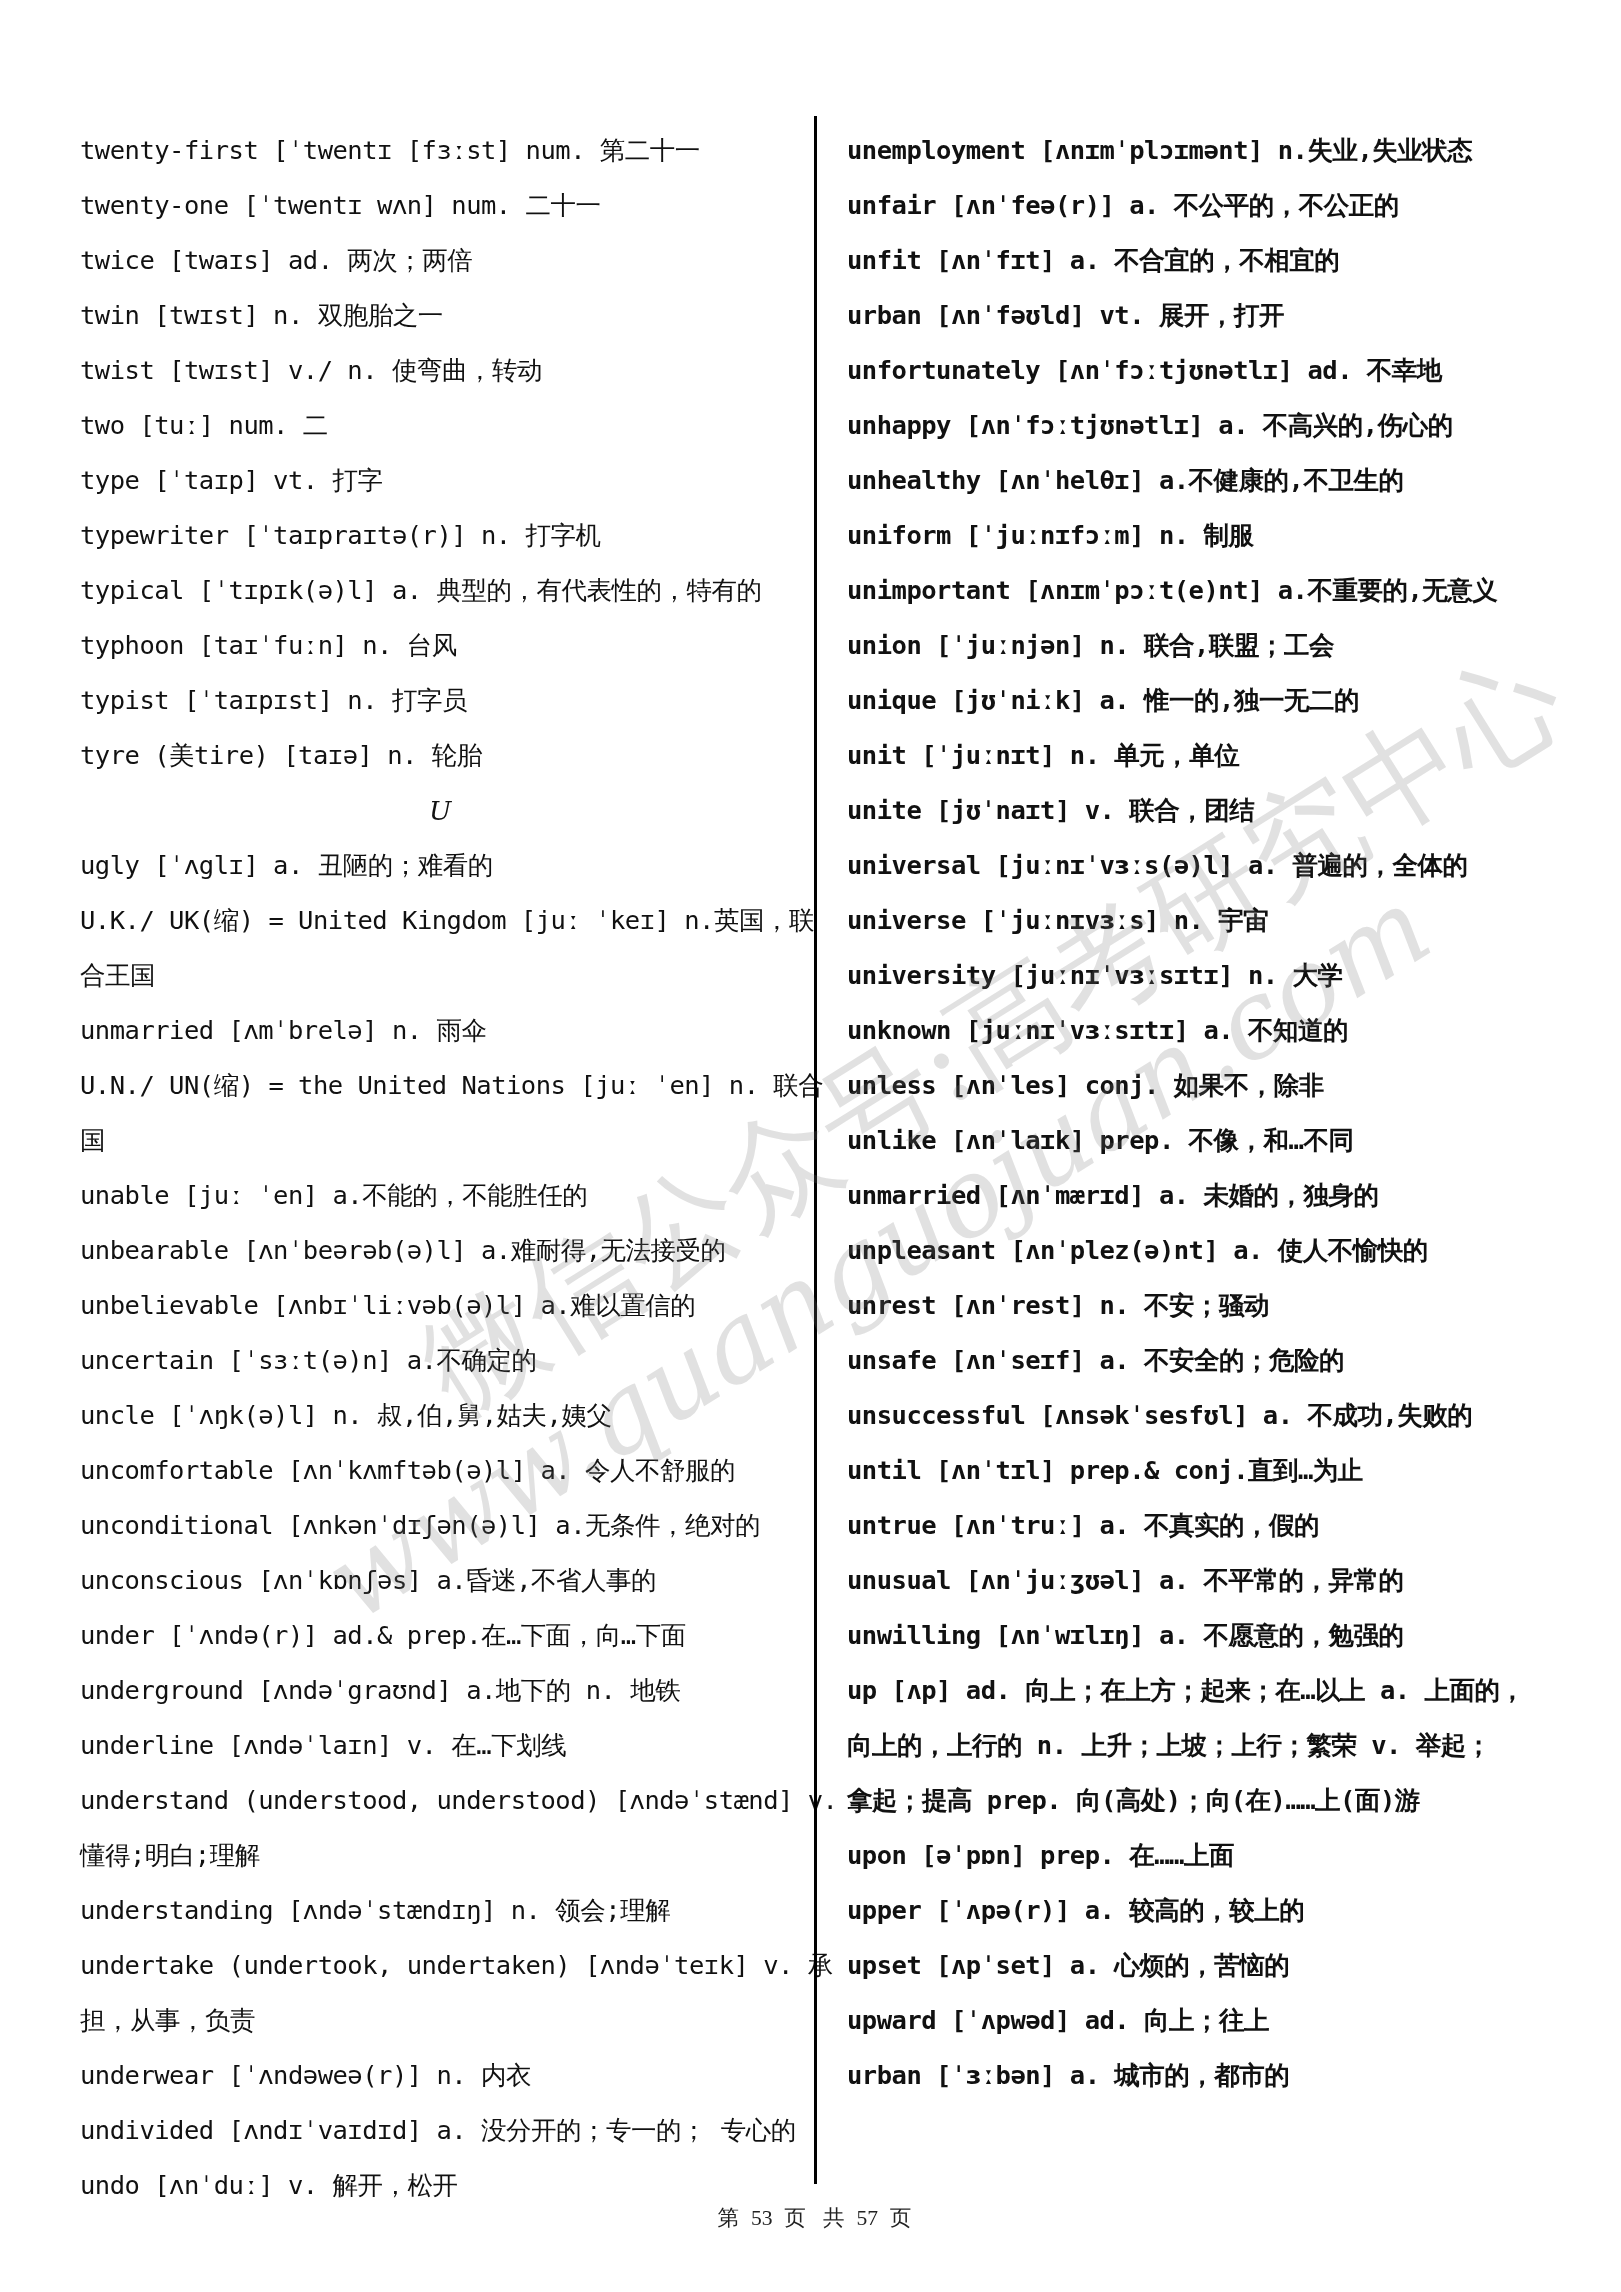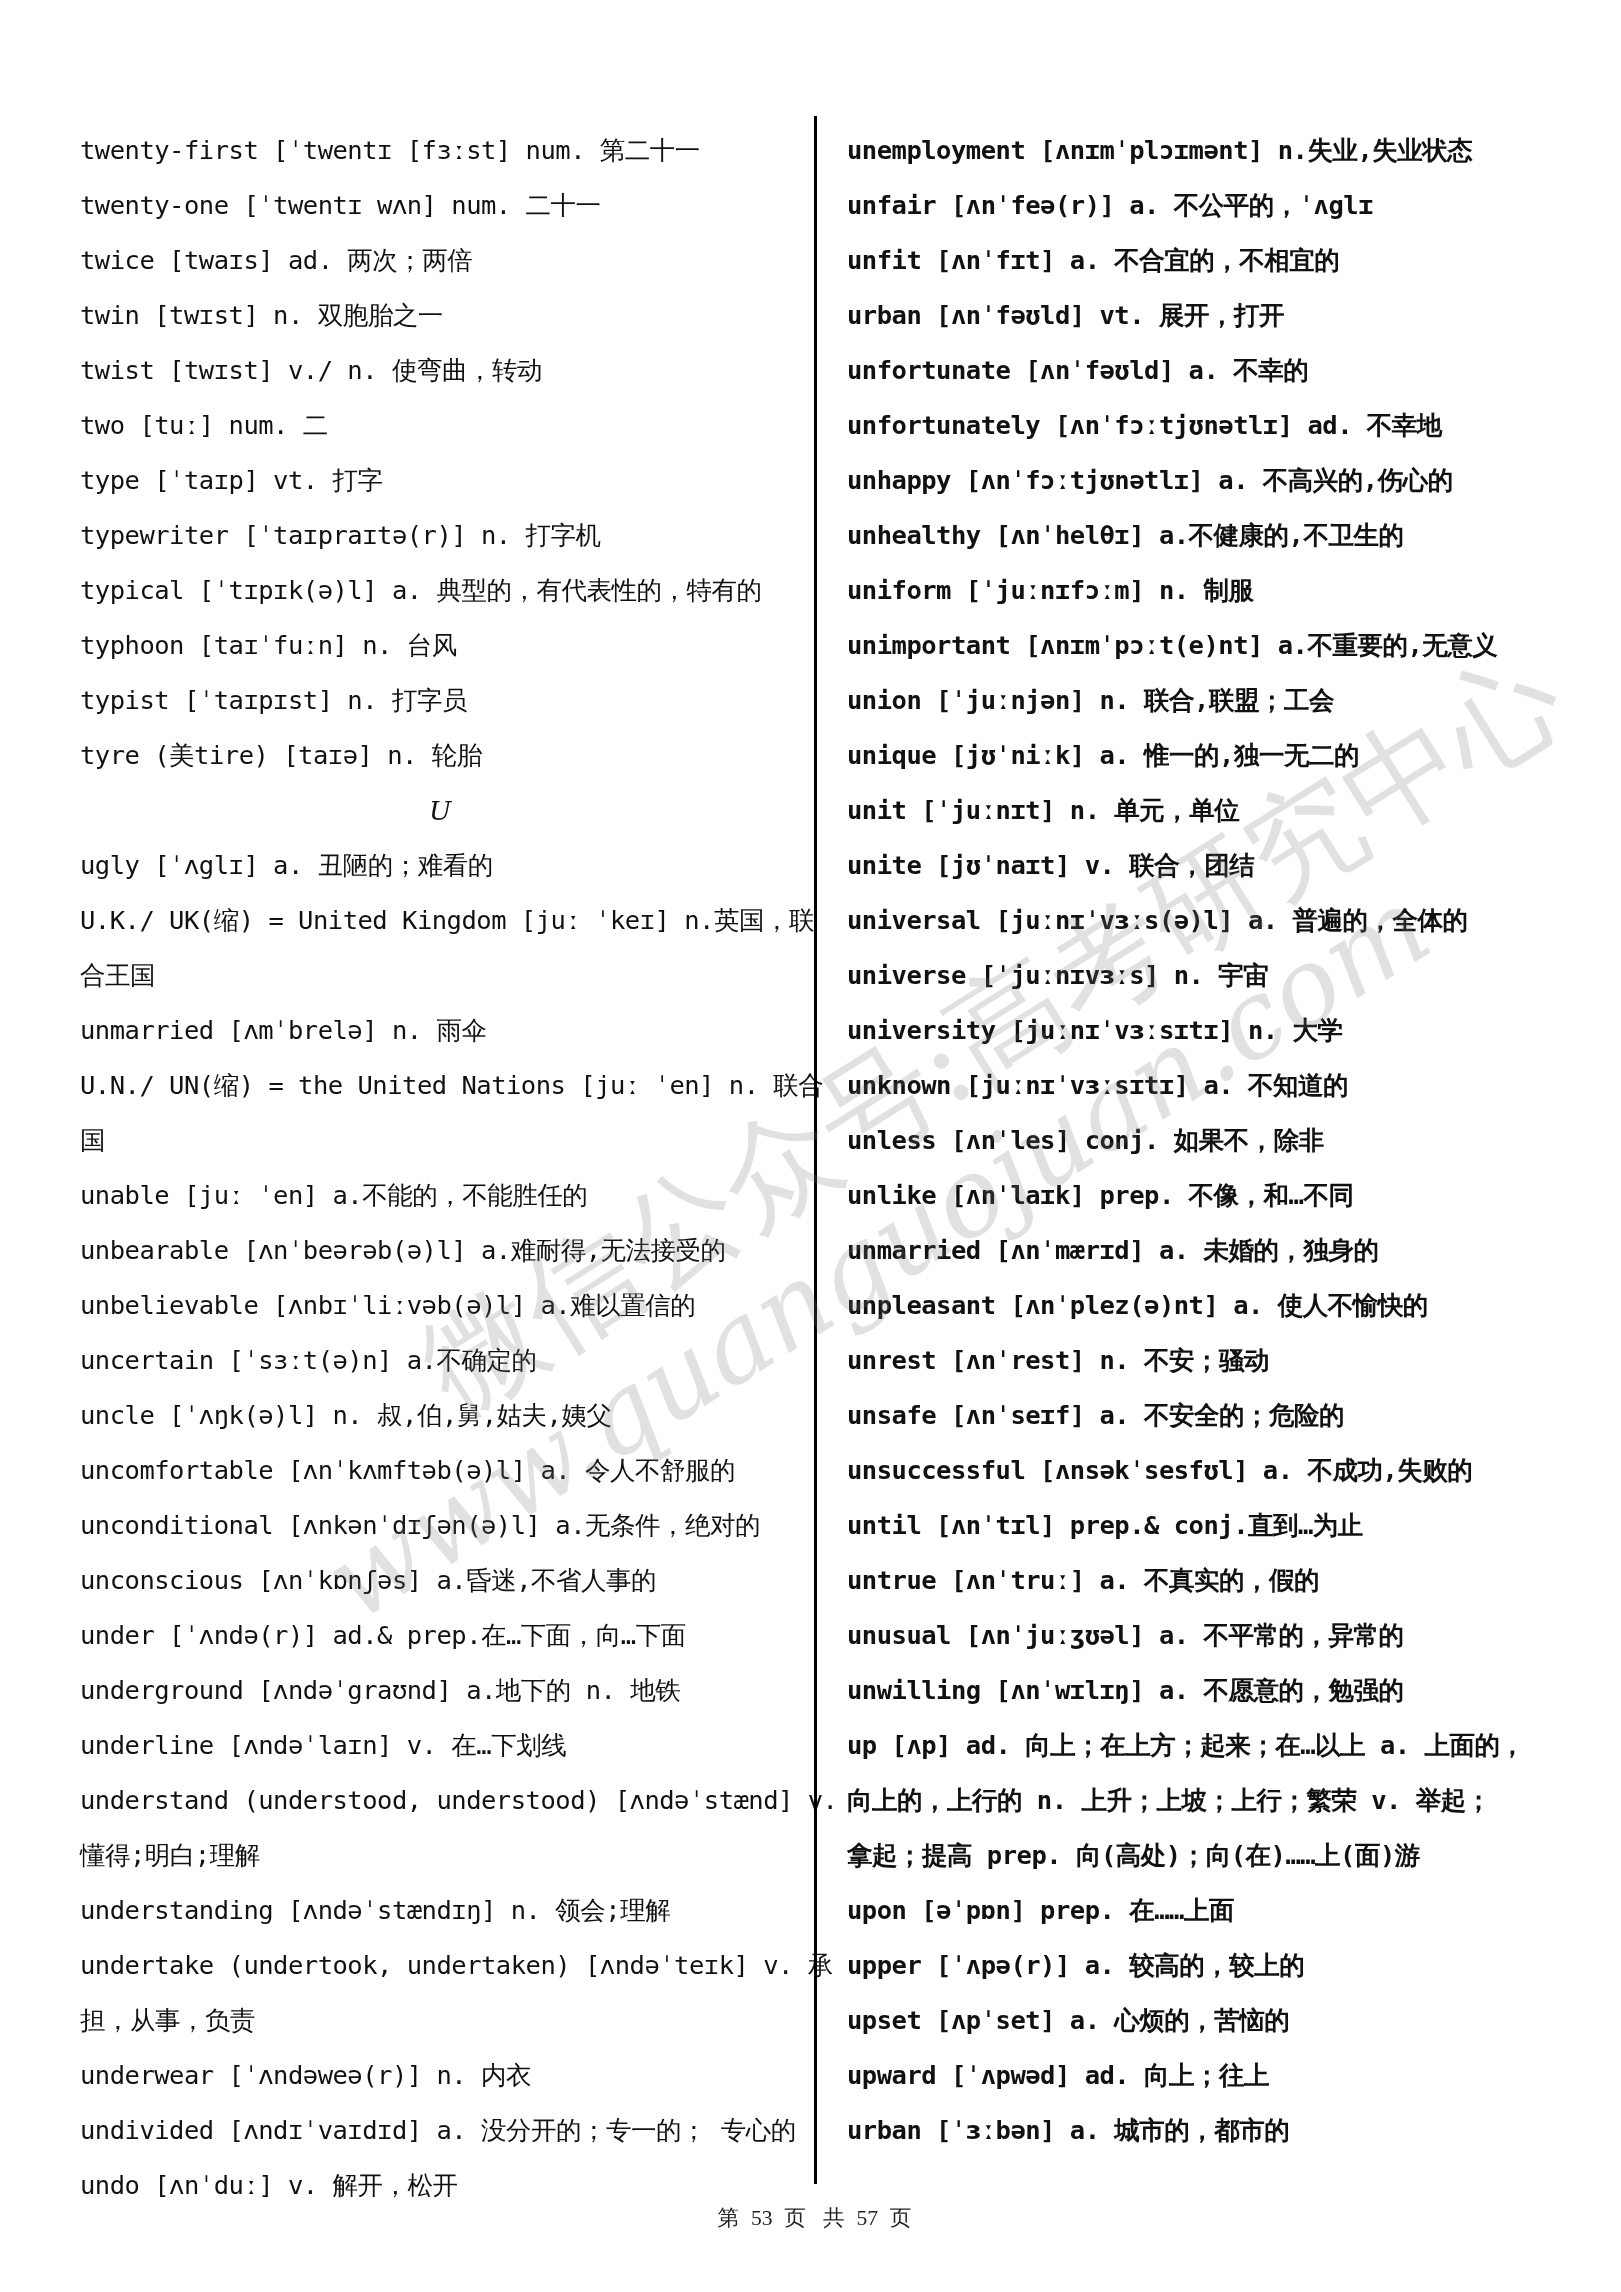--- a/index.html
+++ b/index.html
@@ -66,24 +66,23 @@
       <div class="line">担，从事，负责</div>
       <div class="line">underwear [ˈʌndəweə(r)] n. 内衣</div>
       <div class="line">undivided [ʌndɪˈvaɪdɪd] a. 没分开的；专一的； 专心的</div>
       <div class="line">undo [ʌnˈduː] v. 解开，松开</div>
     </div>
 
   <div class="divider"></div>
 
   <div class="col col-right" id="right-col">
       <div class="line">unemployment [ʌnɪmˈplɔɪmənt] n.失业,失业状态</div>
-      <div class="line">unfair [ʌnˈfeə(r)] a. 不公平的，ˈʌglɪ</div>
+      <div class="line">unfair [ʌnˈfeə(r)] a. 不公平的，不公正的</div>
       <div class="line">unfit [ʌnˈfɪt] a. 不合宜的，不相宜的</div>
       <div class="line">urban [ʌnˈfəʊld] vt. 展开，打开</div>
-      <div class="line">unfortunate [ʌnˈfəʊld] a. 不幸的</div>
       <div class="line">unfortunately [ʌnˈfɔːtjʊnətlɪ] ad. 不幸地</div>
       <div class="line">unhappy [ʌnˈfɔːtjʊnətlɪ] a. 不高兴的,伤心的</div>
       <div class="line">unhealthy [ʌnˈhelθɪ] a.不健康的,不卫生的</div>
       <div class="line">uniform [ˈjuːnɪfɔːm] n. 制服</div>
       <div class="line">unimportant [ʌnɪmˈpɔːt(e)nt] a.不重要的,无意义</div>
       <div class="line">union [ˈjuːnjən] n. 联合,联盟；工会</div>
       <div class="line">unique [jʊˈniːk] a. 惟一的,独一无二的</div>
       <div class="line">unit [ˈjuːnɪt] n. 单元，单位</div>
       <div class="line">unite [jʊˈnaɪt] v. 联合，团结</div>
       <div class="line">universal [juːnɪˈvɜːs(ə)l] a. 普遍的，全体的</div>

